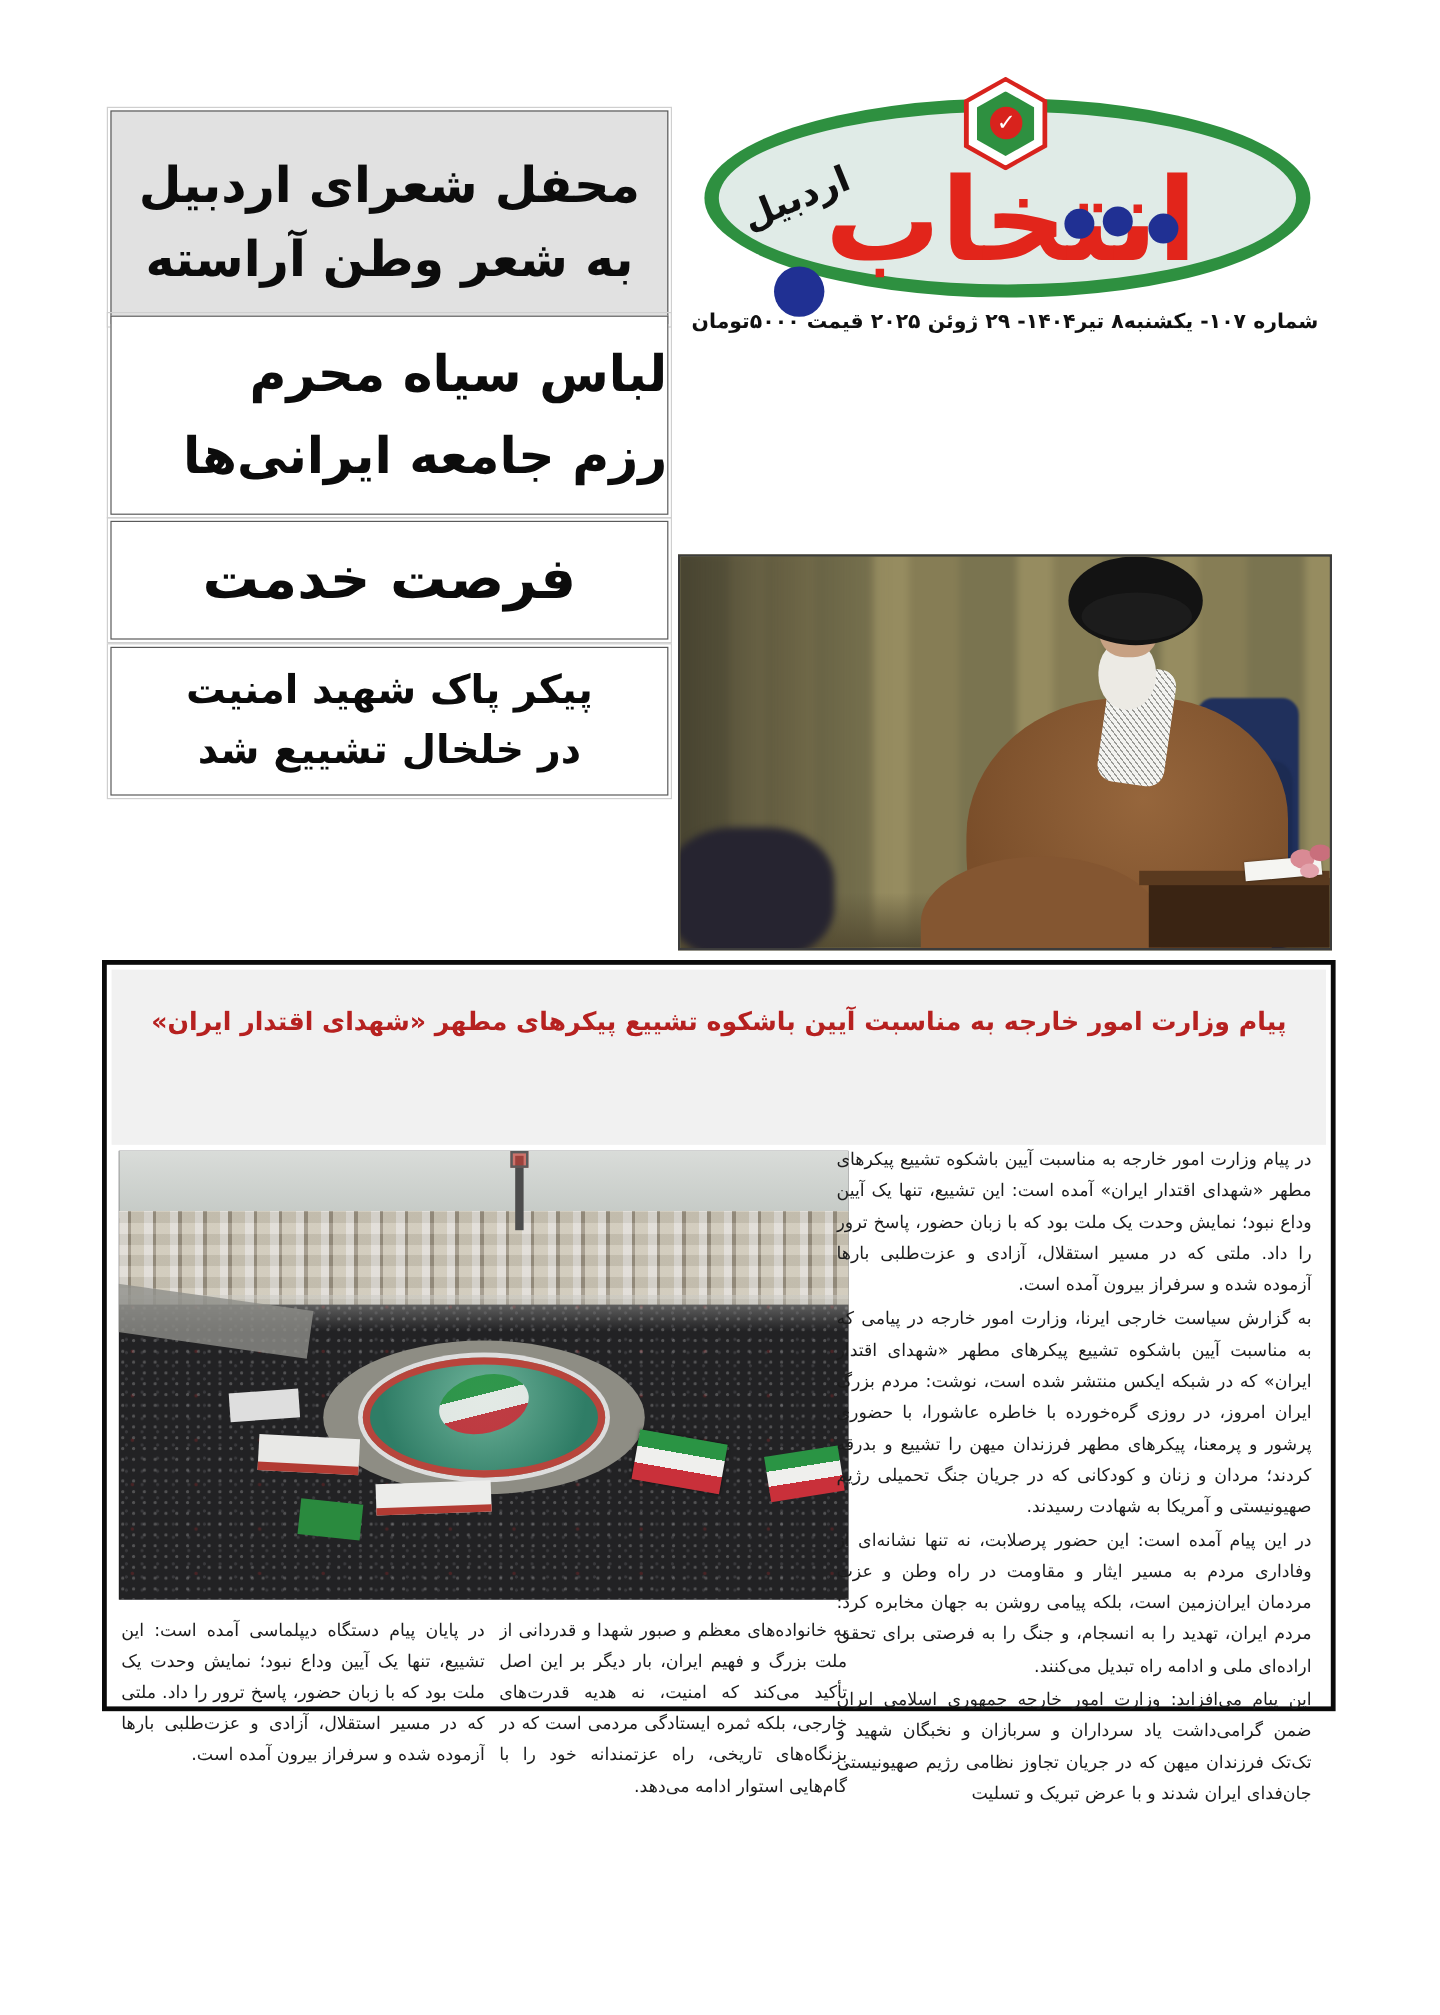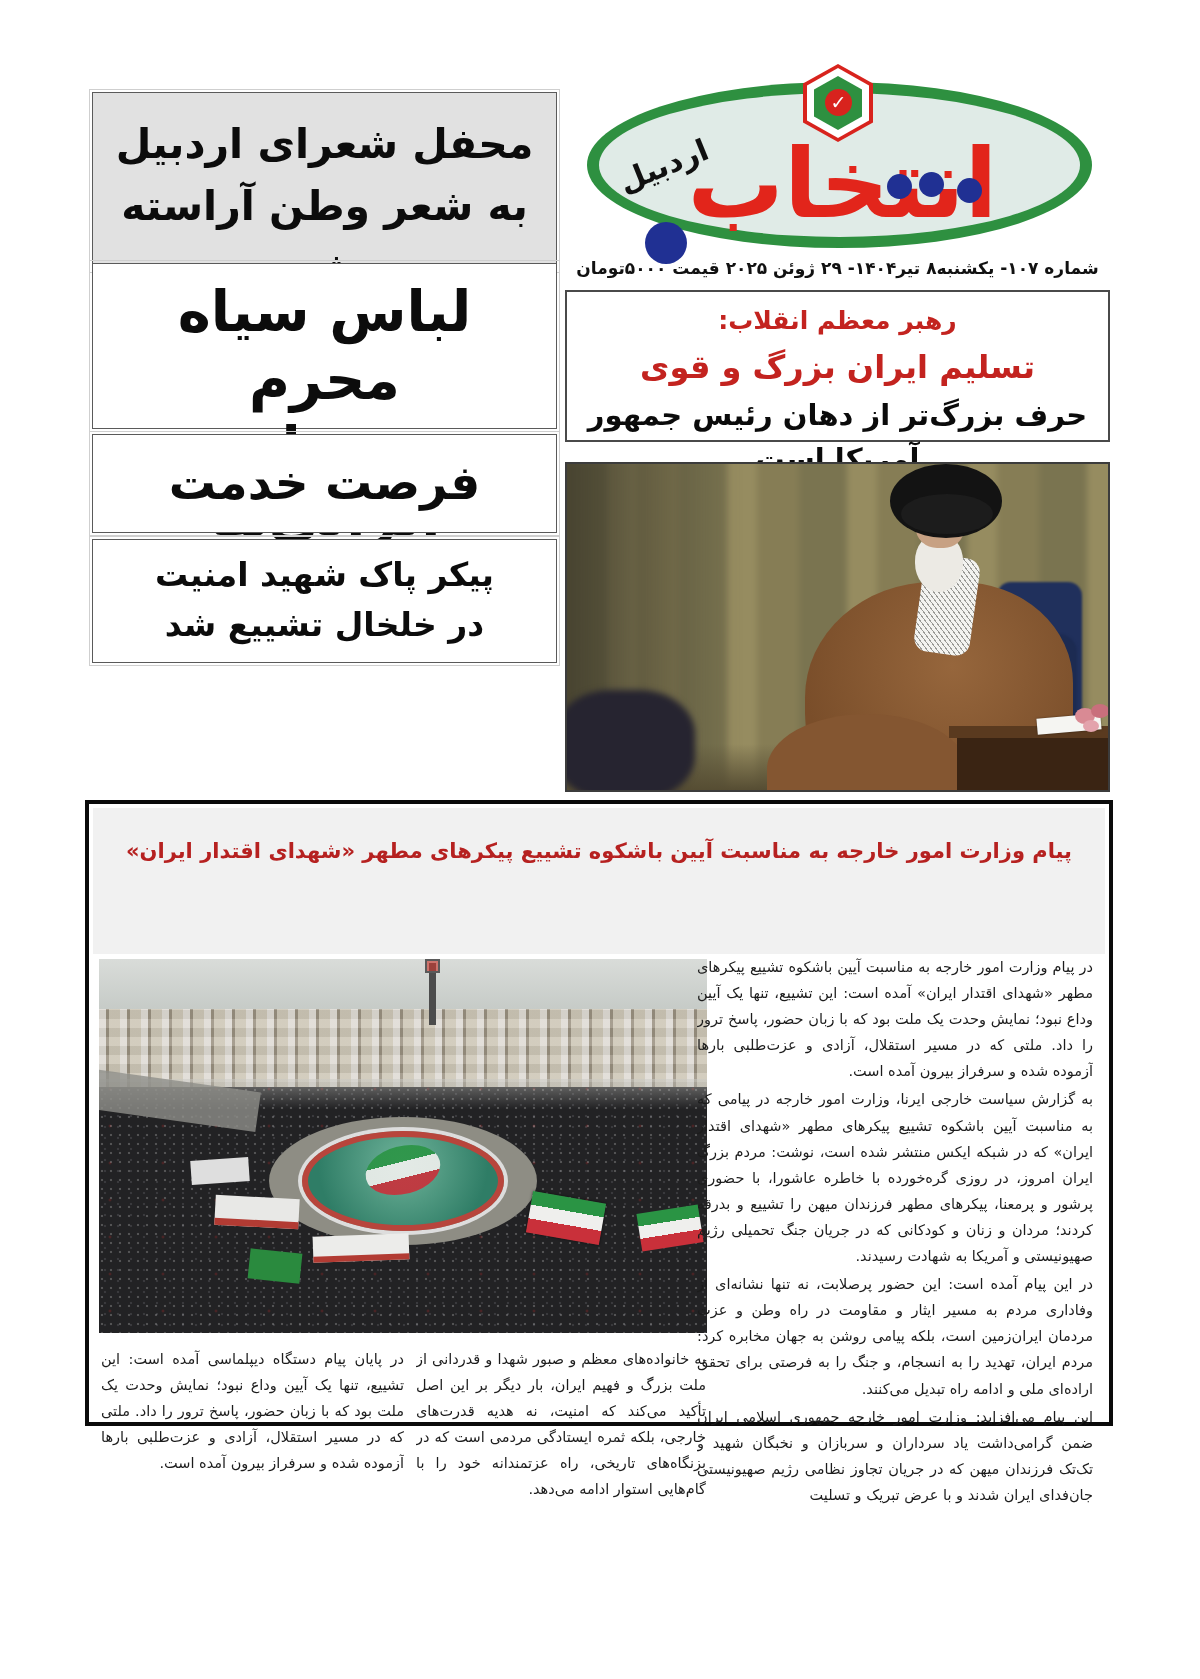--- a/index.html
+++ b/index.html
@@ -1,24 +1,24 @@
 <!DOCTYPE html>
 <html dir="rtl" lang="fa"><head>
 <meta charset="utf-8">
 <style>
   * { margin:0; padding:0; box-sizing:border-box; }
   html,body { background:#ffffff; }
   body { font-family:"DejaVu Sans", sans-serif; width:1200px; height:1679px; position:relative; direction:rtl; }
   .page { position:absolute; left:0; top:0; width:1200px; height:1679px; background:#fff; overflow:hidden; }
   .box { position:absolute; left:92px; width:465px; border:1px solid #5a5a5a; outline:1px solid #cfcfcf; outline-offset:2px; text-align:center; color:#0c0c0c; }
   .box .l { font-weight:bold; }
-  .b1 { top:92px;  height:178px; background:#e1e1e1; padding-top:20px; }
+  .b1 { top:92px;  height:178px; background:#e1e1e1; padding-top:30px; }
   .b1 .l { font-size:41px; line-height:62px; }
   .b2 { top:263px; height:166px; background:#fff; padding-top:14px; }
-  .b2 .l { font-size:56px; line-height:68px; }
+  .b2 .l { font-size:42px; line-height:68px;text-align:right; }
   .b3 { top:434px; height:99px;  background:#fff; padding-top:18px; }
   .b3 .l { font-size:47px; line-height:60px; }
   .b4 { top:539px; height:124px; background:#fff; padding-top:10px; }
   .b4 .l { font-size:33px; line-height:50px; }
   .b5 { top:669px; height:121px; background:#efefef; border:none; outline:none; padding-top:6px; }
   .b5 .t  { font-weight:bold; font-size:48px; line-height:62px; }
   .b5 .st { font-weight:bold; font-size:25px; line-height:40px; }
 
   
   .logo { position:absolute; left:565px; top:76px; width:545px; height:180px; }
@@ -149,25 +149,20 @@
       <div class="hex h-white">
         <div class="hex h-green">
           <div class="chk">✓</div>
         </div>
       </div>
     </div>
   </div>
 
   <div class="dateline">شماره ۱۰۷-  یکشنبه۸ تیر۱۴۰۴- ۲۹ ژوئن ۲۰۲۵   قیمت ۵۰۰۰تومان</div>
 
-  <div class="lead">
-    <div class="k">رهبر معظم انقلاب:</div>
-    <div class="r">تسلیم ایران بزرگ و قوی</div>
-    <div class="bl">حرف بزرگ‌تر از دهان رئیس جمهور آمریکا است</div>
-  </div>
 
   <div class="photo1">
     <div class="bg"></div>
     <div class="bg-dark"></div>
     <div class="floor"></div>
     <div class="chairback"></div>
     <div class="chair"></div>
     <div class="robe"></div>
     <div class="knee"></div>
     <div class="scarf"></div>

